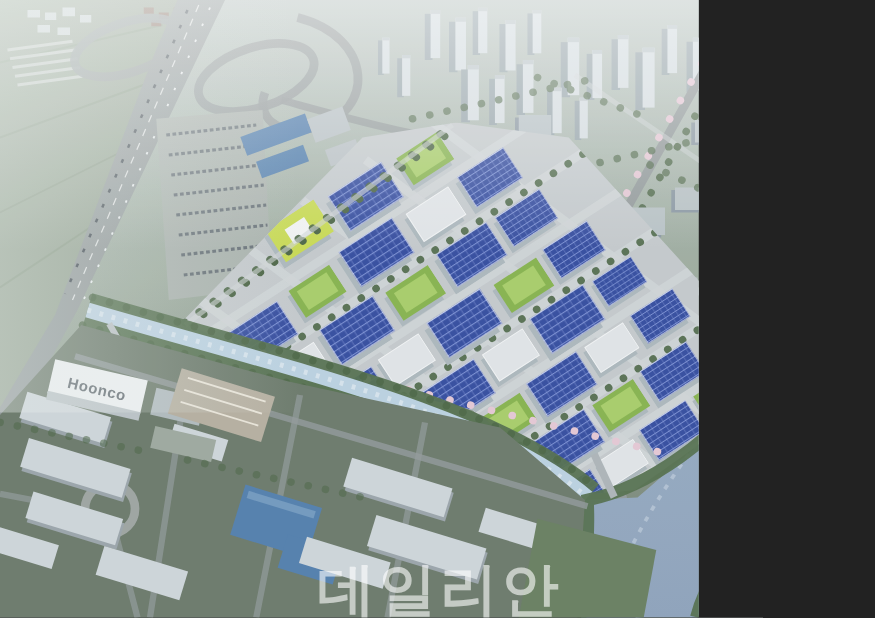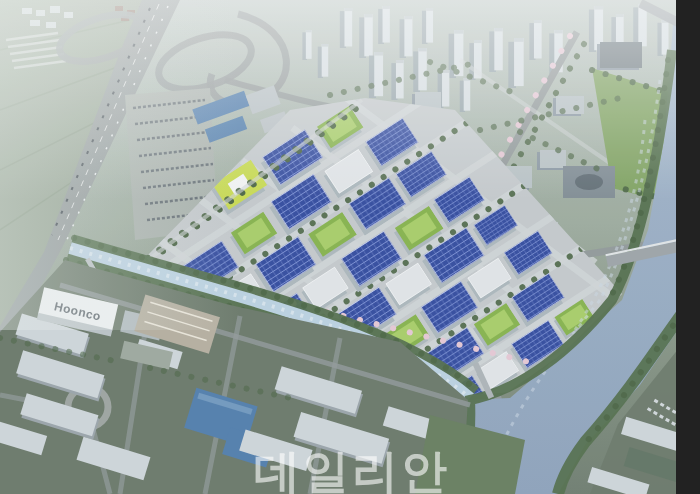--- a/index.html
+++ b/index.html
@@ -1,16 +1,16 @@
 <!DOCTYPE html>
 <html style="--hazetop: #b7c3bf; --field: #93a291; --fielddk: #7d8f7a; --road: #8f9798; --roadlt: #ced4d6; --tree: #45603f; --blossom: #e3c6d3; --cxground: #c2c8cb; --facade: #a9b5bb; --solar: #2e479c; --solarlt: #7c93d8; --groof: #83b14a; --grooflt: #a5cc66; --wroof: #dfe4e7; --lime: #c6d94e; --stream: #b9d0e0; --river: #93a9c0; --riverlt: #c9d6e2; --bank: #4f6c4a; --indground: #677667; --whroof: #ccd4d9; --whside: #97a2a8; --steel: #4d7bab; --twface: #d3dce0; --twside: #93a2a8; --wm: #ffffff;"><head>
 <meta charset="utf-8">
 <style>
   html,body{margin:0;padding:0;background:#222;}
-  .stage{position:relative;width:676px;height:494px;overflow:hidden;font-family:"Liberation Sans",sans-serif;text-align:right;}
+  .stage{position:relative;width:559px;height:494px;overflow:hidden;font-family:"Liberation Sans",sans-serif;text-align:right;}
   svg{display:block;}
   svg text{font-family:"Liberation Sans","DejaVu Sans",sans-serif;}
 
   
   .psb{fill:var(--solar);} .psl{fill:var(--solarlt);}
   .fac{fill:var(--facade);}
   .fS{fill:url(#pSolar);}
   .fGb{fill:var(--groof);} .fGi{fill:var(--grooflt);}
   .fWr{fill:var(--wroof);}
   .fLm{fill:var(--lime);} .fWc{fill:#f0f3f4;}

